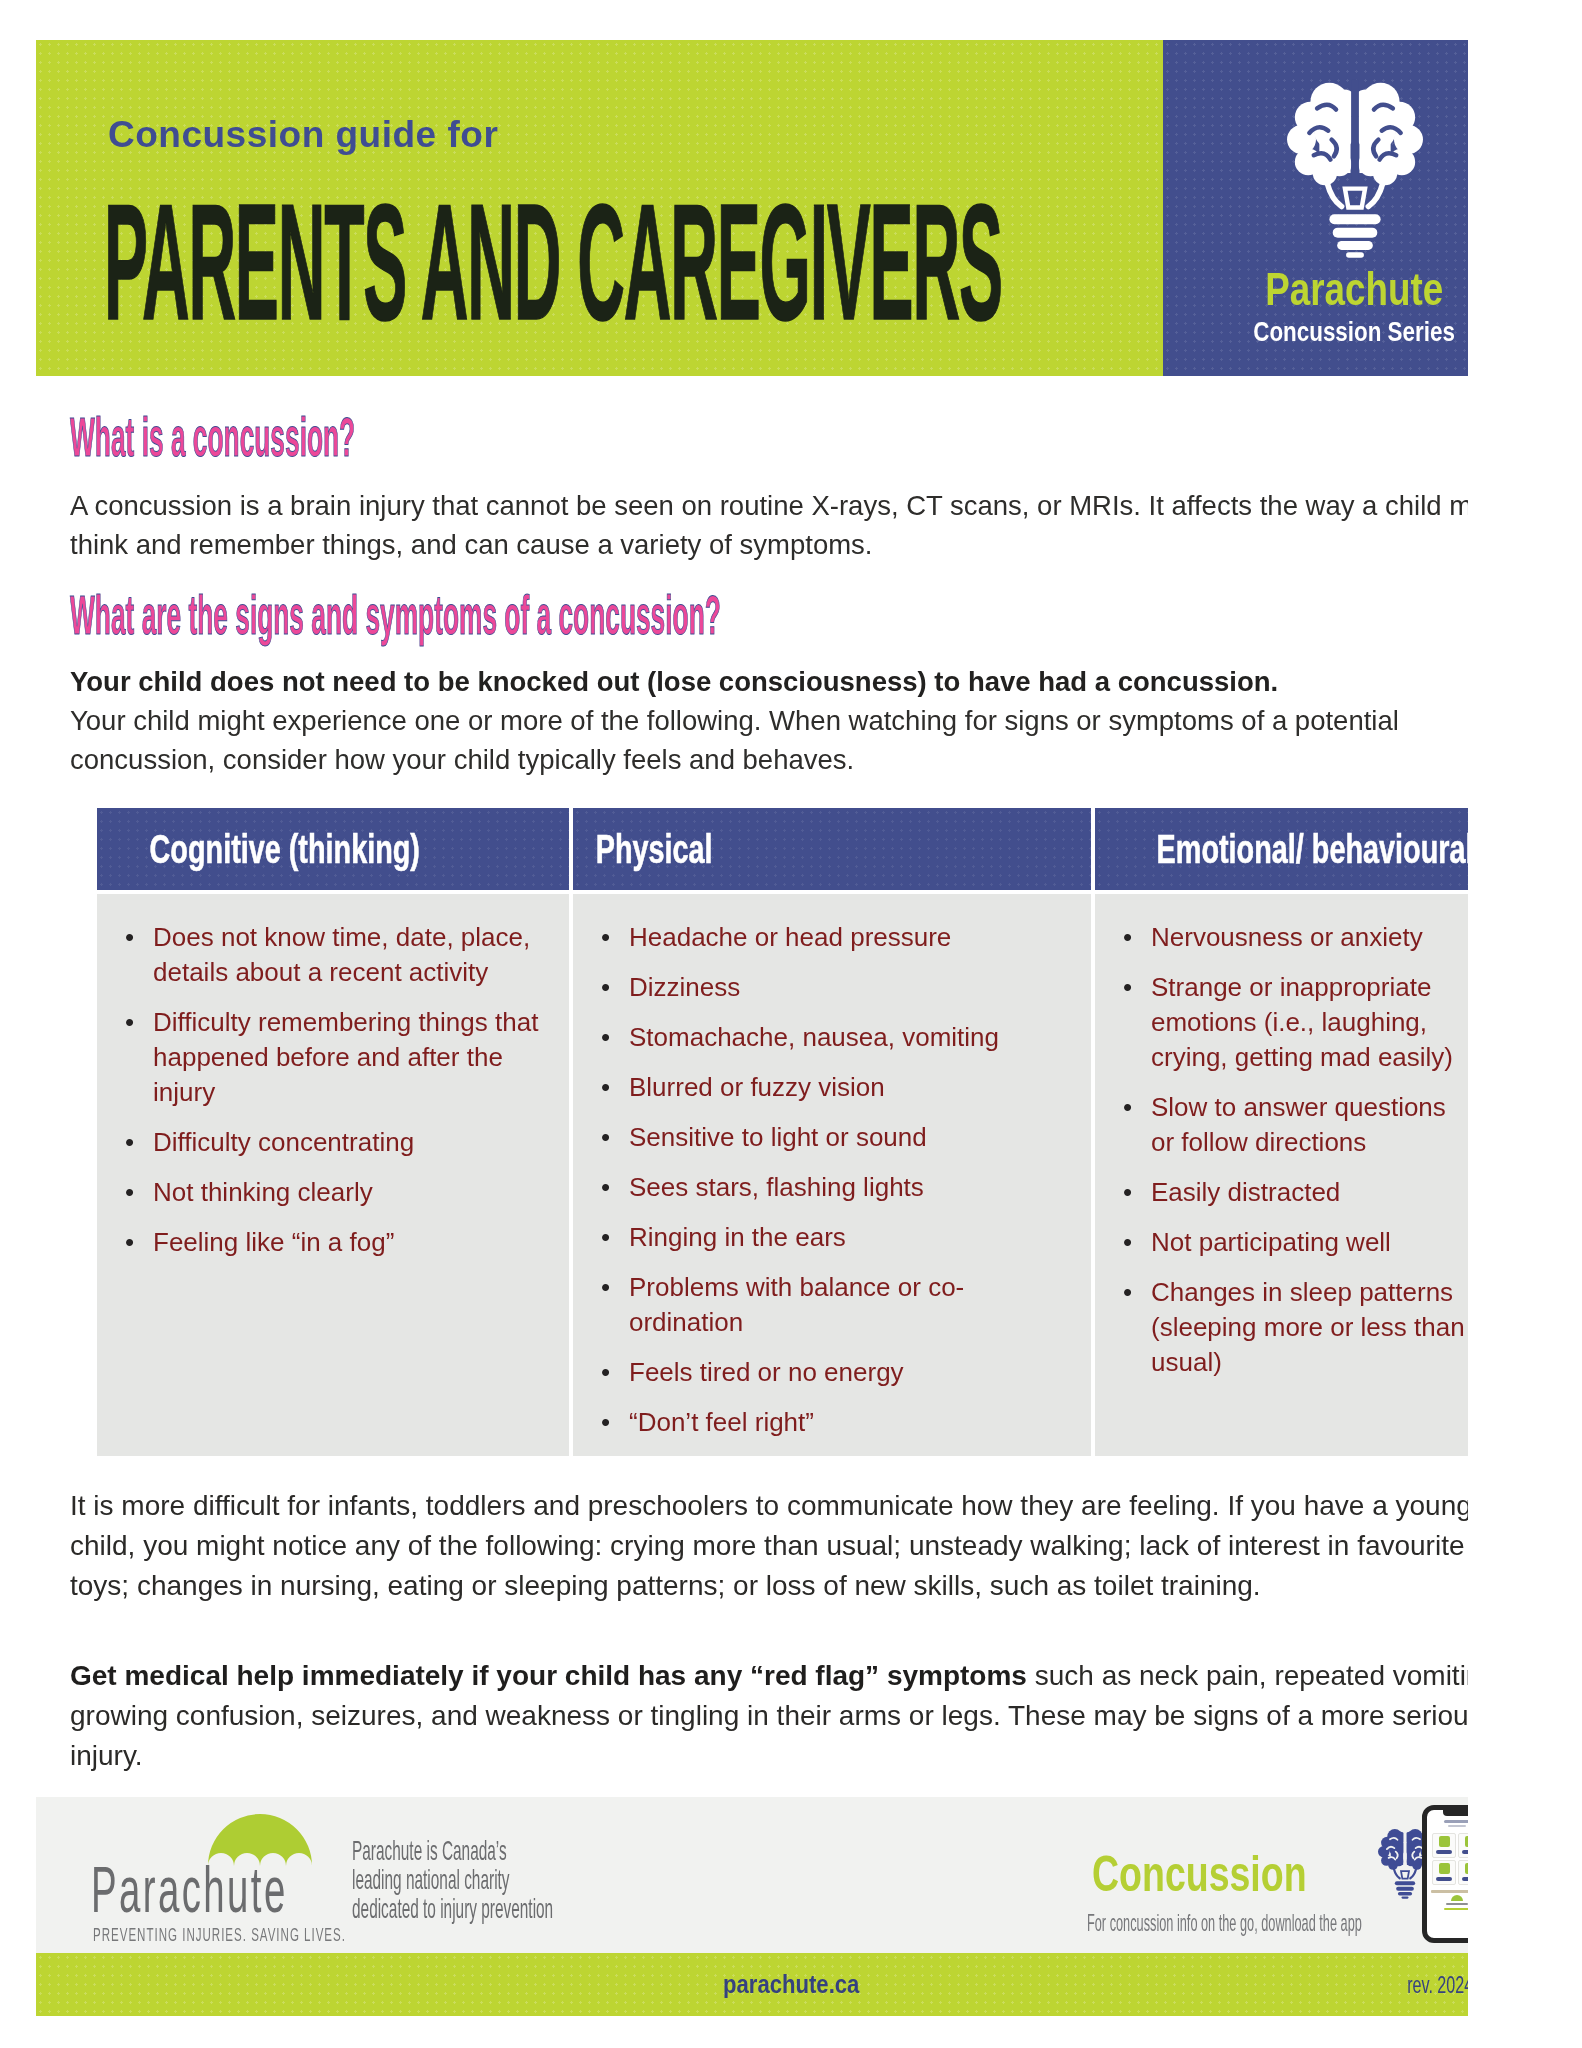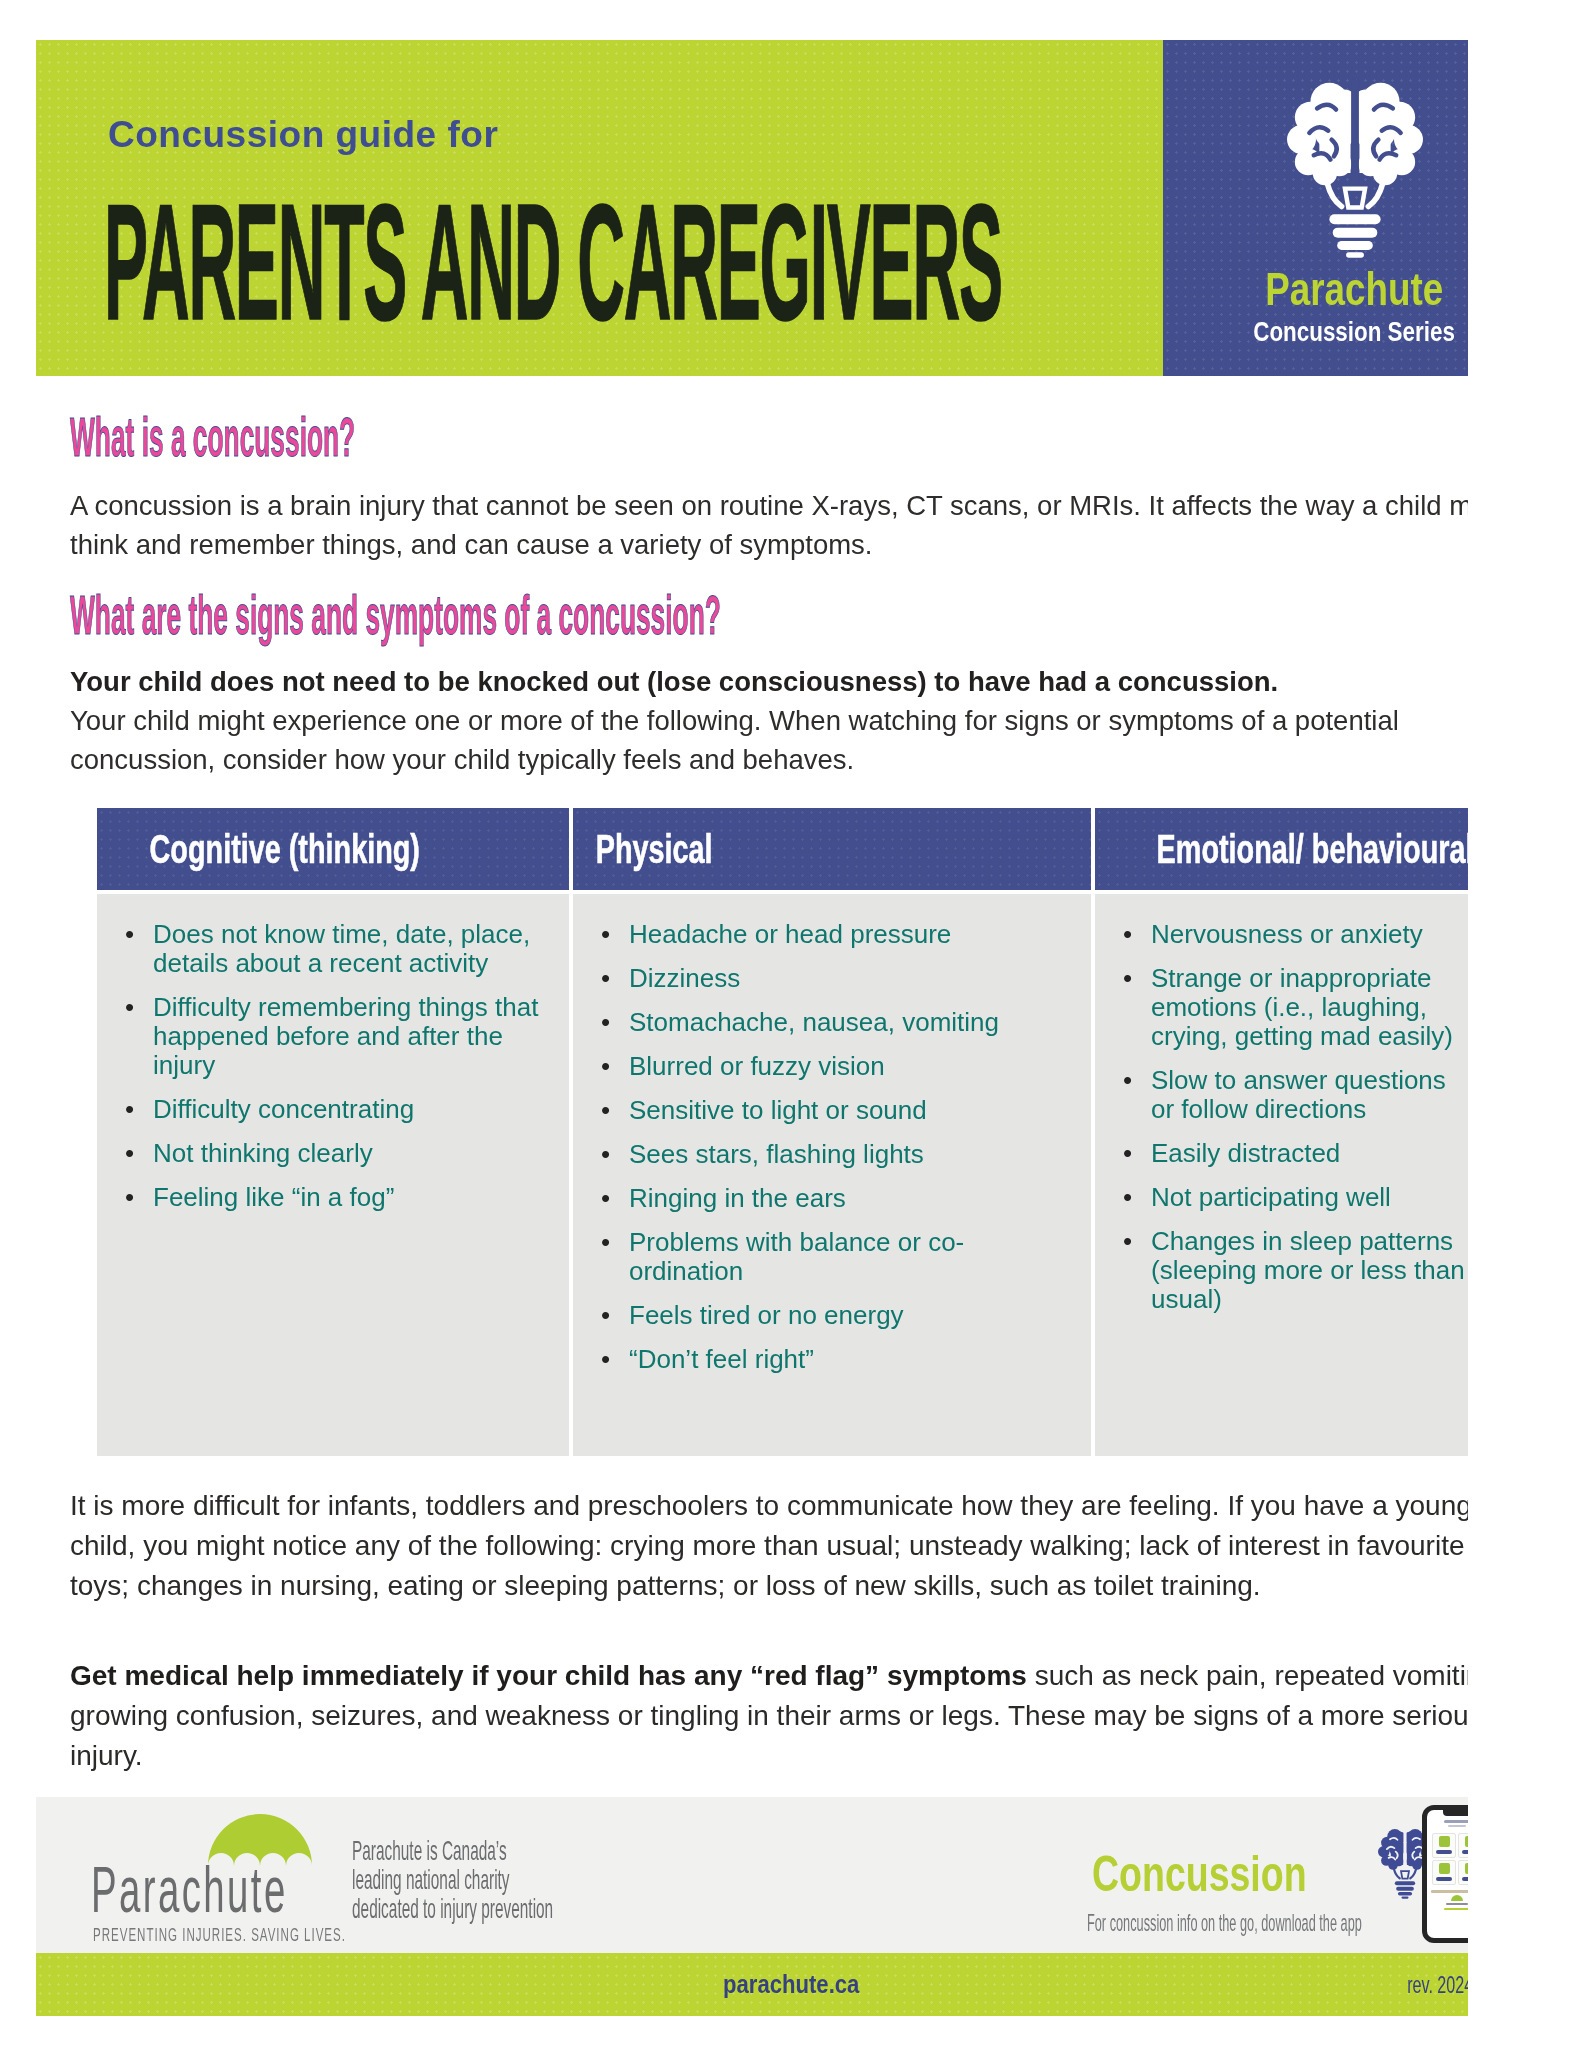--- a/index.html
+++ b/index.html
@@ -75,21 +75,21 @@
     font-size:40px; font-weight:bold; color:#ffffff; white-space:nowrap;
     -webkit-text-stroke:.6px #ffffff;
   }
   .sym-body {
     margin-top:4px; height:562px; background:#e5e6e4; box-sizing:border-box;
     padding:26px 18px 10px 24px;
   }
   .sym-body ul { margin:0; padding:0; list-style:none; }
   .sym-body li {
     position:relative; padding-left:32px; margin-bottom:15px;
-    font-size:26px; line-height:29px; color:#0f766e;
+    font-size:26px; line-height:35px; color:#7f1d1d;
   }
   .sym-body li::before { content:"•"; position:absolute; left:4px; top:0; color:#242222; }
 
   
   .footer-band { left:36px; top:1797px; width:1510px; height:156px; background:#f1f2f0; }
   .pc-canopy { left:168px; top:11px; }
   .pc-wordmark { left:55px; top:56px; color:#6b6c6e; white-space:nowrap; }
   .pc-wordmark span {
     display:inline-block; transform:scaleX(.60); transform-origin:0 0;
     font-size:64px; letter-spacing:4px;

